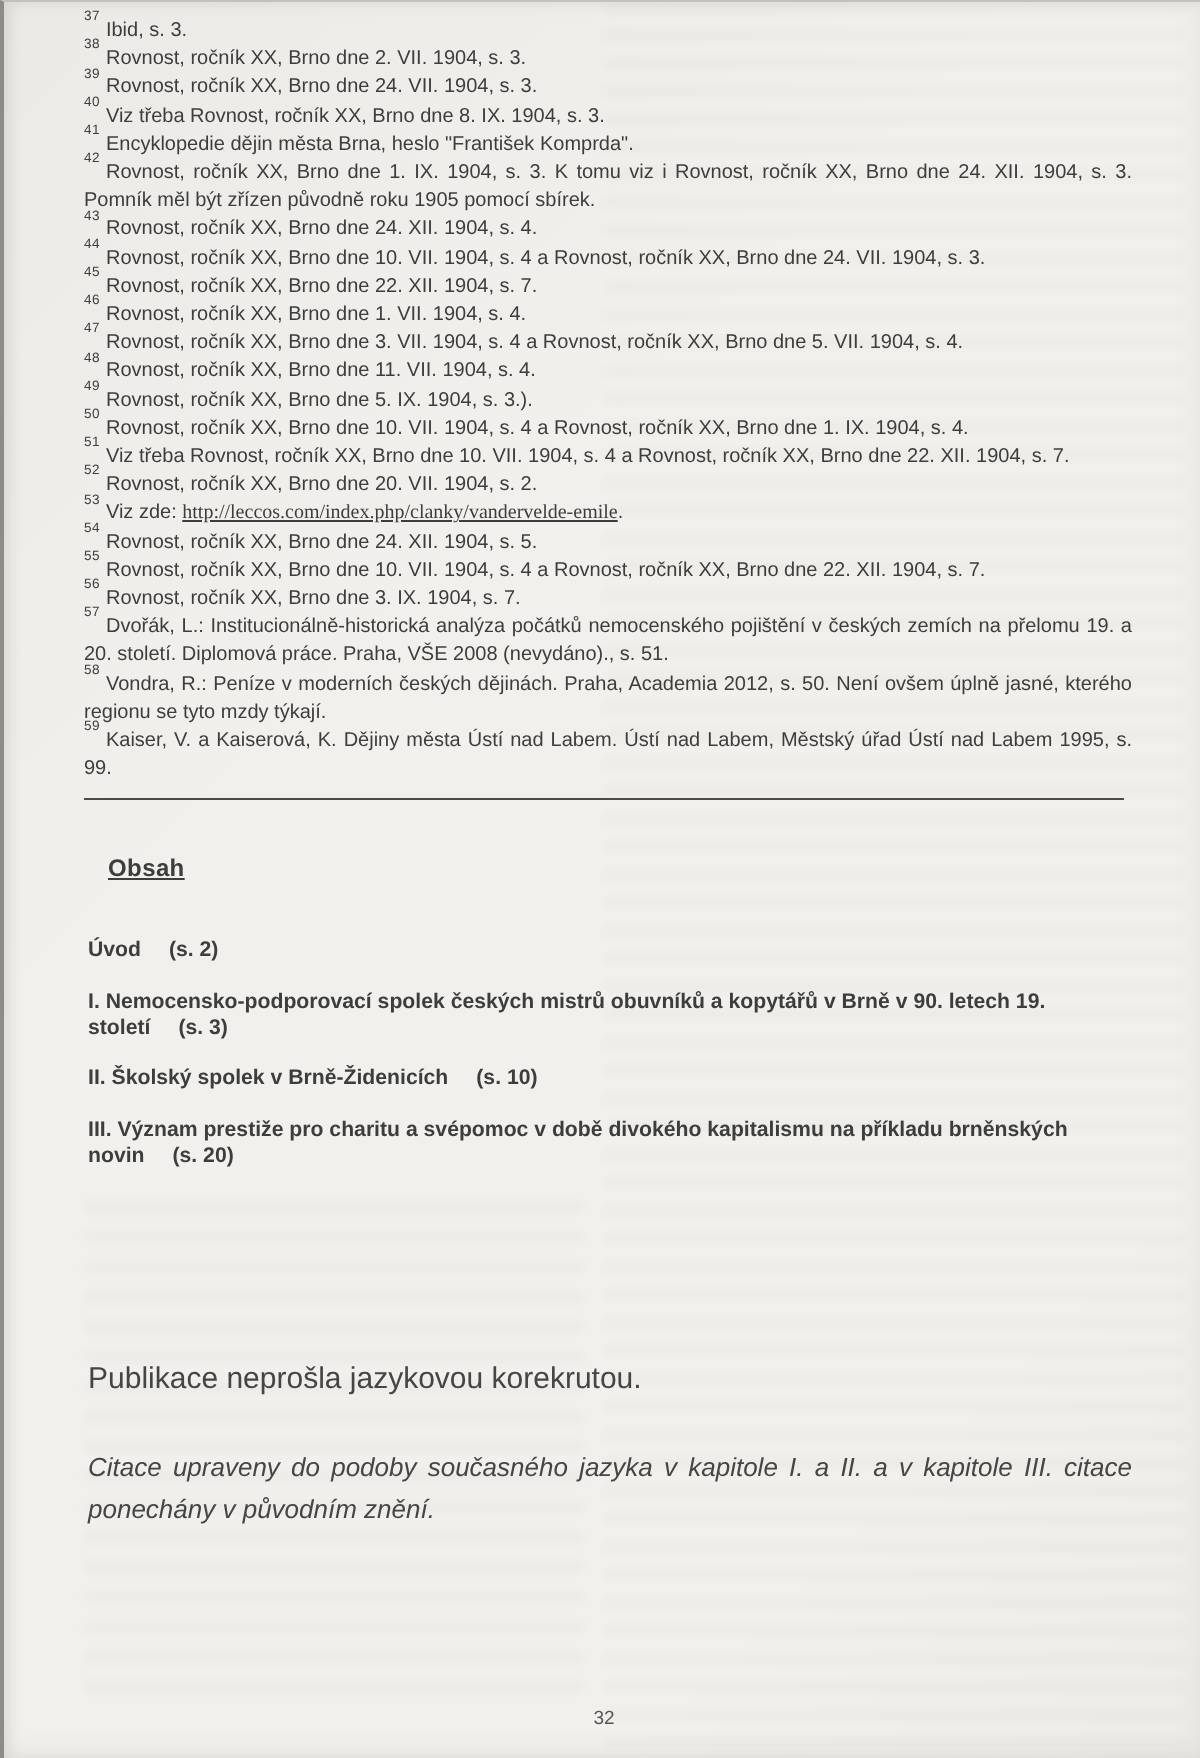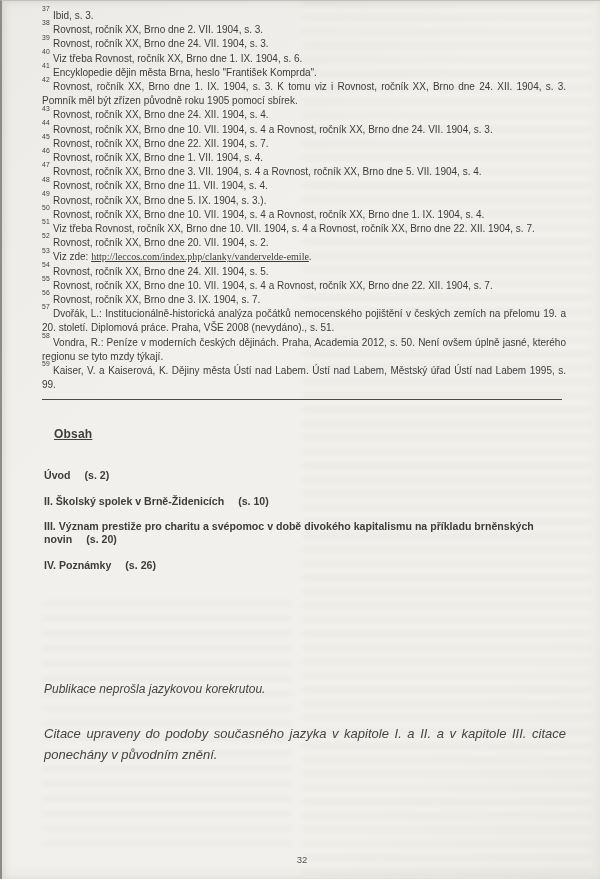--- a/index.html
+++ b/index.html
@@ -50,21 +50,21 @@
     letter-spacing:.2px;
   }
   .toc{
     position:absolute;left:42px;top:468px;width:522px;
     font-size:10.6px;
   }
   .toc .toc-item{margin:0 0 12.5px 0;line-height:13px;font-weight:bold;}
   .toc .pg{margin-left:14px;white-space:nowrap;}
   .notes1{
     position:absolute;left:42px;top:681px;width:522px;
-    font-size:12px;font-style:italic;line-height:15px;color:#454545;
+    font-size:15px;line-height:15px;color:#454545;
   }
   .notes2{
     position:absolute;left:42px;top:722px;width:522px;
     font-size:13px;font-style:italic;line-height:21px;color:#454545;
     text-align:justify;
   }
   .pagenum{
     position:absolute;left:0;top:853px;width:600px;
     text-align:center;font-size:9.5px;color:#555;
   }
@@ -76,21 +76,21 @@
   <div class="bleed"></div>
   <div class="bleed2"></div>
 
   <div class="footnotes" id="footnotes">
   <div class="fn"><sup>37</sup><span>Ibid, s. 3.</span></div>
 
   <div class="fn"><sup>38</sup><span>Rovnost, ročník XX, Brno dne 2. VII. 1904, s. 3.</span></div>
 
   <div class="fn"><sup>39</sup><span>Rovnost, ročník XX, Brno dne 24. VII. 1904, s. 3.</span></div>
 
-  <div class="fn"><sup>40</sup><span>Viz třeba Rovnost, ročník XX, Brno dne 1. IX. 1904, s. 6.</span></div>
+  <div class="fn"><sup>40</sup><span>Viz třeba Rovnost, ročník XX, Brno dne 8. IX. 1904, s. 3.</span></div>
 
   <div class="fn"><sup>41</sup><span>Encyklopedie dějin města Brna, heslo "František Komprda".</span></div>
 
   <div class="fn"><sup>42</sup><span>Rovnost, ročník XX, Brno dne 1. IX. 1904, s. 3. K tomu viz i Rovnost, ročník XX, Brno dne 24. XII. 1904, s. 3. Pomník měl být zřízen původně roku 1905 pomocí sbírek.</span></div>
 
   <div class="fn"><sup>43</sup><span>Rovnost, ročník XX, Brno dne 24. XII. 1904, s. 4.</span></div>
 
   <div class="fn"><sup>44</sup><span>Rovnost, ročník XX, Brno dne 10. VII. 1904, s. 4 a Rovnost, ročník XX, Brno dne 24. VII. 1904, s. 3.</span></div>
 
   <div class="fn"><sup>45</sup><span>Rovnost, ročník XX, Brno dne 22. XII. 1904, s. 7.</span></div>
@@ -124,25 +124,25 @@
   <div class="fn"><sup>59</sup><span>Kaiser, V. a Kaiserová, K. Dějiny města Ústí nad Labem. Ústí nad Labem, Městský úřad Ústí nad Labem 1995, s. 99.</span></div>
 </div>
 
   <div class="hrule"></div>
 
   <div class="obsah">Obsah</div>
 
   <div class="toc" id="toc">
   <div class="toc-item"><span>Úvod</span><span class="pg">(s. 2)</span></div>
 
+  <div class="toc-item"><span>I. Nemocensko-podporovací spolek českých mistrů obuvníků a kopytářů v Brně v 90. letech 19. století</span><span class="pg">(s. 3)</span></div>
 
   <div class="toc-item"><span>II. Školský spolek v Brně-Židenicích</span><span class="pg">(s. 10)</span></div>
 
   <div class="toc-item"><span>III. Význam prestiže pro charitu a svépomoc v době divokého kapitalismu na příkladu brněnských novin</span><span class="pg">(s. 20)</span></div>
 
-  <div class="toc-item"><span>IV. Poznámky</span><span class="pg">(s. 26)</span></div>
 </div>
 
   <div class="notes1">Publikace neprošla jazykovou korekrutou.</div>
   <div class="notes2">Citace upraveny do podoby současného jazyka v kapitole I. a II. a v kapitole III. citace ponechány v původním znění.</div>
 
   <div class="pagenum">32</div>
 </div>
 
 </body></html>

